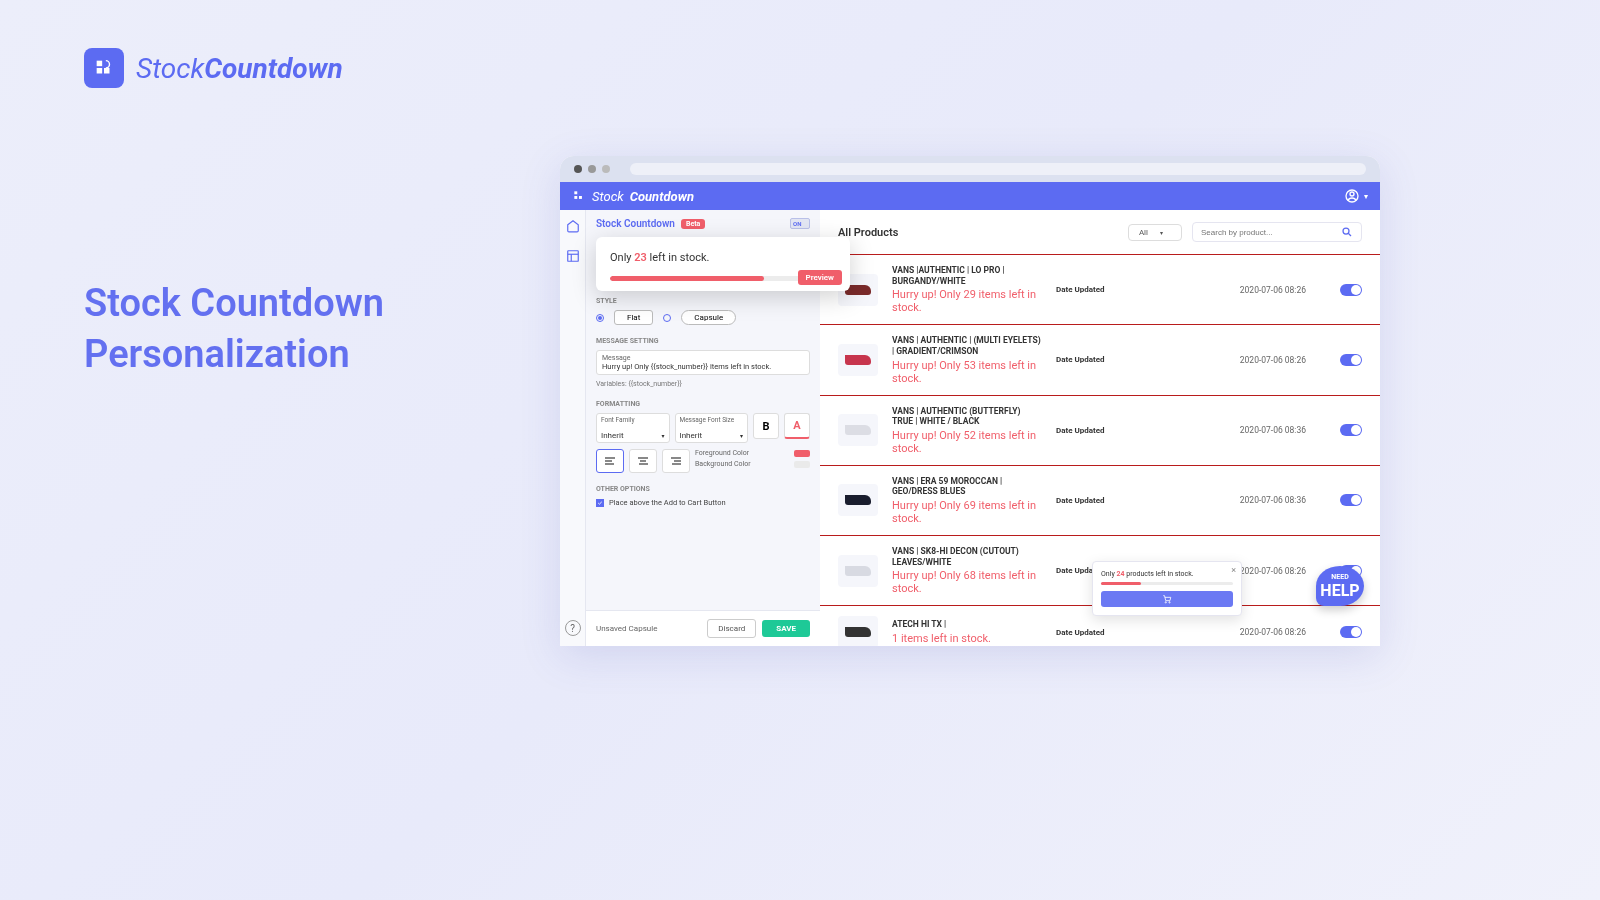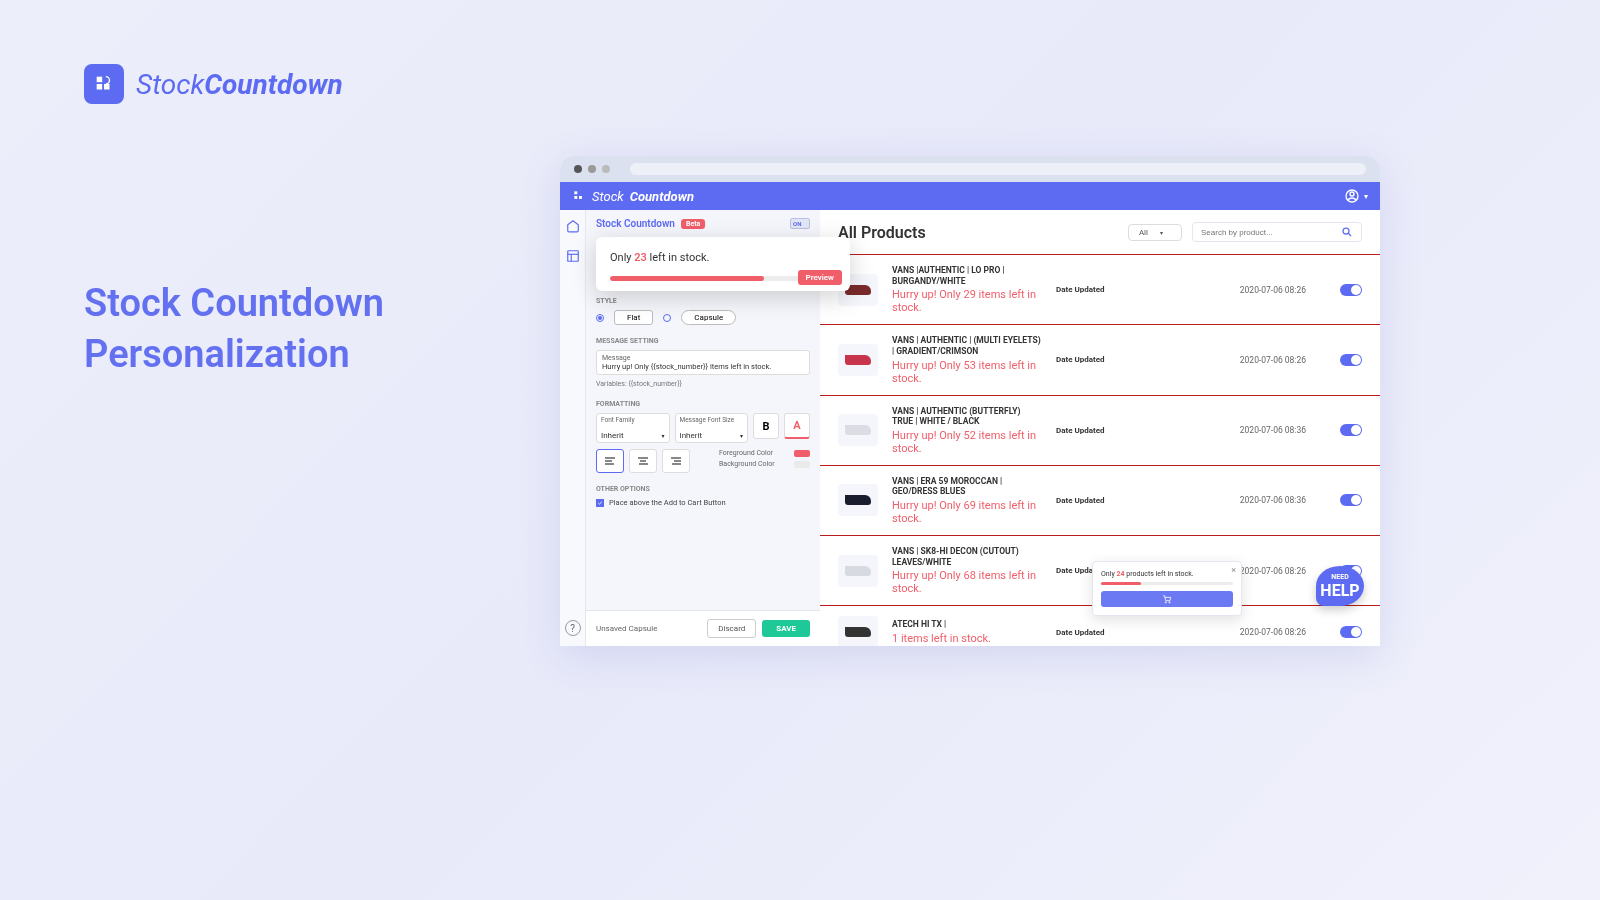--- a/index.html
+++ b/index.html
@@ -6,21 +6,21 @@
 body {
   font-family: -apple-system, BlinkMacSystemFont, "Segoe UI", Roboto, sans-serif;
   background: linear-gradient(135deg, #eceefa 0%, #e8eafa 50%, #f0f1fb 100%);
   width: 1600px;
   height: 900px;
   overflow: hidden;
   position: relative;
 }
 .page-logo {
   position: absolute;
-  top: 64px;
+  top: 48px;
   left: 84px;
   display: flex;
   align-items: center;
   gap: 12px;
 }
 .page-logo-icon {
   width: 40px; height: 40px;
   background: #5c6bf2;
   border-radius: 8px;
   display: flex; align-items: center; justify-content: center;
@@ -126,21 +126,21 @@
 .color-row { display: flex; align-items: center; gap: 6px; font-size: 7px; color: #666; margin-bottom: 3px; }
 .swatch { width: 16px; height: 7px; border-radius: 2px; margin-left: auto; }
 .checkbox-row { display: flex; align-items: center; gap: 5px; font-size: 7.5px; color: #444; margin-top: 4px; }
 .chk { width: 8px; height: 8px; border: 1px solid #5c6bf2; background: #5c6bf2; display: flex; align-items: center; justify-content: center; }
 .footer-bar { margin-top: auto; padding: 8px 10px; display: flex; align-items: center; gap: 6px; border-top: 1px solid #e5e7f0; background: #fff; }
 .footer-text { font-size: 8px; color: #666; }
 .btn-discard { margin-left: auto; padding: 4px 10px; border: 1px solid #ccc; border-radius: 3px; font-size: 8px; background: #fff; color: #555; }
 .btn-save { padding: 4px 14px; background: #1ec997; color: #fff; border-radius: 3px; font-size: 8px; font-weight: 700; }
 .main-panel { flex: 1; background: #fff; display: flex; flex-direction: column; position: relative; overflow: hidden; }
 .main-header { display: flex; align-items: center; padding: 12px 18px; gap: 10px; }
-.main-title { font-size: 16px; font-weight: 600; color: #333; }
+.main-title { font-size: 11px; font-weight: 600; color: #333; }
 .filter-select { margin-left: auto; padding: 3px 18px 3px 10px; border: 1px solid #ddd; border-radius: 4px; font-size: 8px; color: #555; background: #fff; position: relative; }
 .search-box { display: flex; align-items: center; border: 1px solid #e5e5f0; border-radius: 4px; padding: 3px 8px; width: 170px; }
 .search-box input { border: none; outline: none; font-size: 8px; flex: 1; color: #999; background: transparent; }
 .search-icon { color: #5c6bf2; }
 .product-list { flex: 1; overflow: hidden; }
 .product-row { display: flex; align-items: center; padding: 10px 18px; border-top: 1px solid #b91c1c; gap: 14px; }
 .product-thumb { width: 40px; height: 32px; background: #f5f6fb; border-radius: 4px; display: flex; align-items: center; justify-content: center; }
 .shoe { width: 26px; height: 10px; border-radius: 0 6px 3px 3px; }
 .product-info { flex: 1; max-width: 150px; }
 .product-name { font-size: 8.5px; font-weight: 700; color: #333; text-transform: uppercase; line-height: 1.25; }
@@ -318,21 +318,21 @@
                 <span style="width:9px"></span>
               </div>
             </div>
           <div class="align-box">
               <div class="align-lines" style="align-items:flex-end">
                 <span style="width:10px"></span>
                 <span style="width:7px"></span>
                 <span style="width:9px"></span>
               </div>
             </div>
-          <div style="flex:1; margin-left:24px">
+          <div style="flex:1; margin-left:0">
             <div class="color-row">
                 <span>Foreground Color</span>
                 <div class="swatch" style="background:#f05e6a"></div>
               </div>
             <div class="color-row">
                 <span>Background Color</span>
                 <div class="swatch" style="background:#eaeaea"></div>
               </div>
           </div>
         </div>

